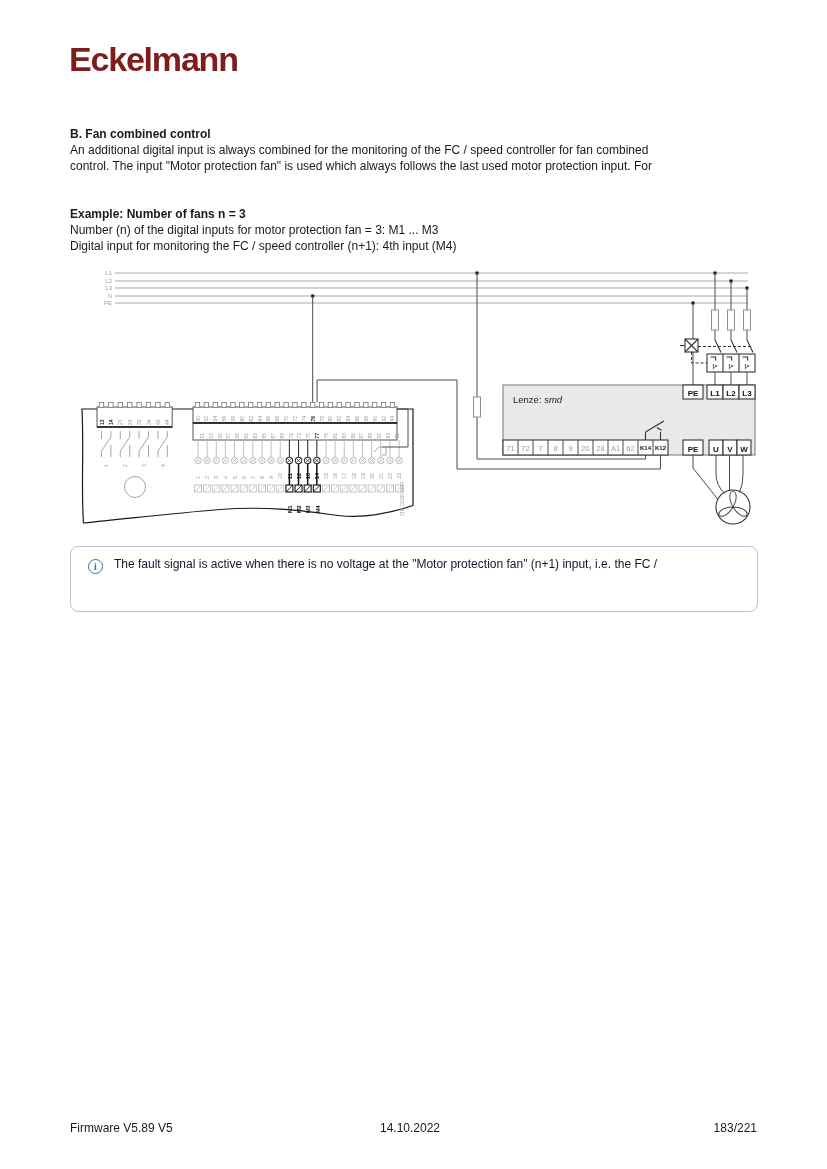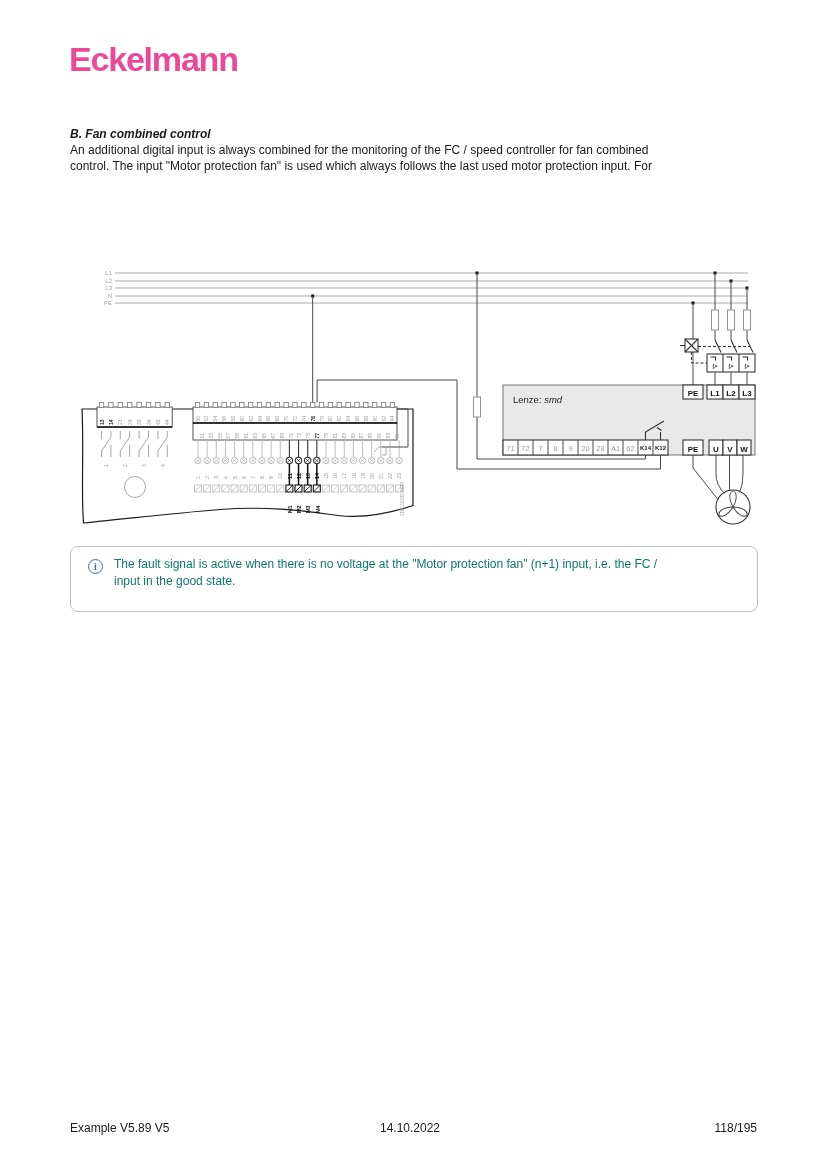--- a/index.html
+++ b/index.html
@@ -1,20 +1,20 @@
 <!DOCTYPE html>
 <html><head>
 <meta charset="utf-8">
 <style>
   html,body{margin:0;padding:0;background:#ffffff;}
   .page{position:relative;width:827px;height:1169px;background:#fff;margin:0 auto;overflow:hidden;
         font-family:"Liberation Sans","DejaVu Sans",sans-serif;color:#1a1a1a;}
-  .logo{position:absolute;left:69px;top:40px;font-size:34px;font-weight:700;color:#ec4899;letter-spacing:-1.2px;}
+  .logo{position:absolute;left:69px;top:40px;font-size:34px;font-weight:700;color:#7f1d1d;letter-spacing:-1.2px;}
   .tblock{position:absolute;left:70px;width:692px;font-size:12px;line-height:16px;}
-  .bh{font-weight:700;font-style:italic;}
+  .bh{font-weight:700;}
   .ln{display:block;}
   em{font-style:italic;}
   
   svg{position:absolute;left:70px;top:262px;width:700px;height:278px;}
   svg text{font-family:"Liberation Sans","DejaVu Sans",sans-serif;}
   .rl{stroke:#a9a9a9;stroke-width:1;fill:none}
   .dot{fill:#111}
   .w{stroke:#4a4a4a;stroke-width:1;fill:none}
   .w2{stroke:#333;stroke-width:1.1;fill:none}
   .w2f{stroke:#444;stroke-width:1;fill:none}
@@ -27,39 +27,44 @@
   .outline{stroke:#1a1a1a;stroke-width:1.2;fill:none}
   .wg{stroke:#9c9c9c;stroke-width:0.9;fill:none}
   .t45{font-size:4.5px}.t5{font-size:5px}.t55{font-size:5.5px}.t6{font-size:6px}
   .t75{font-size:7.5px}.t8{font-size:8px;font-weight:700}.t9{font-size:9.5px;fill:#222}
   .tg{fill:#9c9c9c}.tb{fill:#111;font-weight:700}.tm{text-anchor:middle}.tdark{fill:#111;font-weight:700}
   
   .note{position:absolute;left:70px;top:546px;width:686px;height:64px;border:1.2px solid #b7c3d2;border-radius:8px;background:#fff;}
   .note-icon{position:absolute;left:17px;top:12px;width:13px;height:13px;border:1.4px solid #3273b8;border-radius:50%;
              color:#3273b8;font-size:10px;line-height:13px;text-align:center;font-weight:700;
              font-family:"Liberation Serif","DejaVu Serif",serif;}
-  .note-text{position:absolute;left:43px;top:9px;font-size:12px;line-height:17px;color:#0f766e;}
+  .note-text{position:absolute;left:43px;top:9px;font-size:12px;line-height:17px;color:#0f172a;}
   .footer{position:absolute;top:1121px;left:0;width:827px;font-size:12px;color:#1a1a1a;}
   .f-left{position:absolute;left:70px;}
   .f-center{position:absolute;left:0;width:820px;text-align:center;}
   .f-right{position:absolute;right:70px;}
 </style>
 </head>
 <body>
 
 <div class="page">
 
   <div class="logo">Eckelmann</div>
 
   <div class="tblock" style="top:126px;">
     <span class="ln bh">B. Fan combined control</span>
     <span class="ln">An additional digital input is always combined for the monitoring of the FC / speed controller for fan combined</span>
     <span class="ln">control. The input "Motor protection fan" is used which always follows the last used motor protection input. For</span>
   </div>
 
+  <div class="tblock" style="top:206px;">
+    <span class="ln bh">Example: Number of fans n = 3</span>
+    <span class="ln">Number (n) of the digital inputs for motor protection fan = 3: M1 ... M3</span>
+    <span class="ln">Digital input for monitoring the FC / speed controller (n+1): 4th input (M4)</span>
+  </div>
 
   <svg viewBox="0 0 700 278">
 
     <g>
       <line class="rl" x1="45" y1="11" x2="678" y2="11"></line>
       <line class="rl" x1="45" y1="19" x2="678" y2="19"></line>
       <line class="rl" x1="45" y1="26" x2="678" y2="26"></line>
       <line class="rl" x1="45" y1="34" x2="678" y2="34"></line>
       <line class="rl" x1="45" y1="41" x2="678" y2="41"></line>
       <g>
@@ -453,23 +458,22 @@
       <path class="w" d="M327,147 H338 V185 H312"></path>
       <path class="wg" d="M304,190 l5,-5 h7 v8 h-4"></path>
       <text class="t45 tg" x="334" y="254" transform="rotate(-90 334 254)">ZHK 01330 DEFI</text>
     </g>
   </svg>
 
   <div class="note">
     <span class="note-icon">i</span>
     <div class="note-text">
       <span class="ln">The fault signal is active when there is no voltage at the "Motor protection fan" (n+1) input, i.e. the FC /</span>
-      <span class="ln">input in the good state.</span>
     </div>
   </div>
 
   <div class="footer">
-    <span class="f-left">Example V5.89 V5</span>
+    <span class="f-left">Firmware V5.89 V5</span>
     <span class="f-center">14.10.2022</span>
-    <span class="f-right">118/195</span>
+    <span class="f-right">183/221</span>
   </div>
 
 </div>
 
 </body></html>

